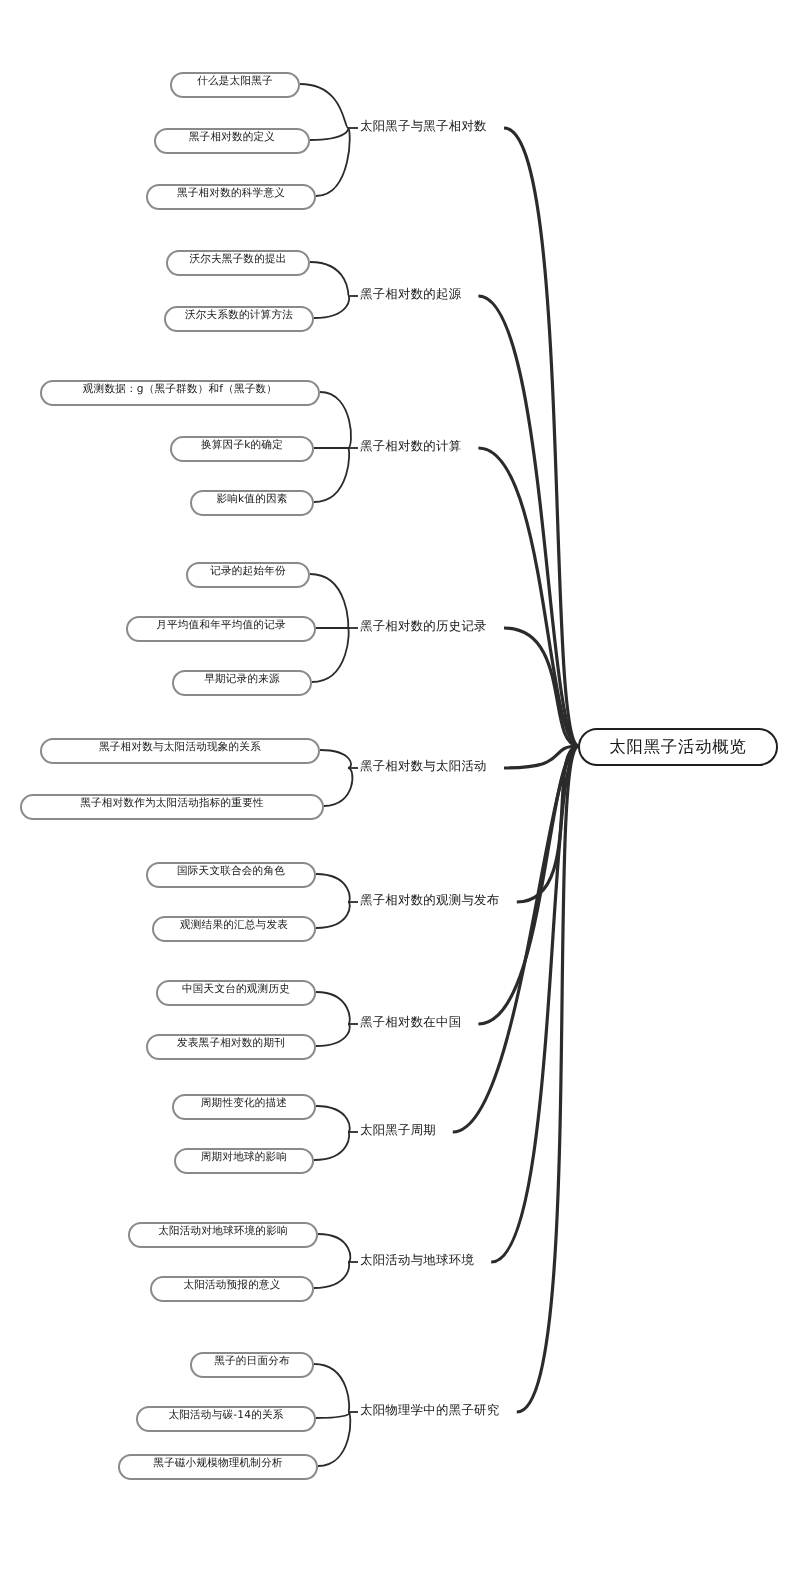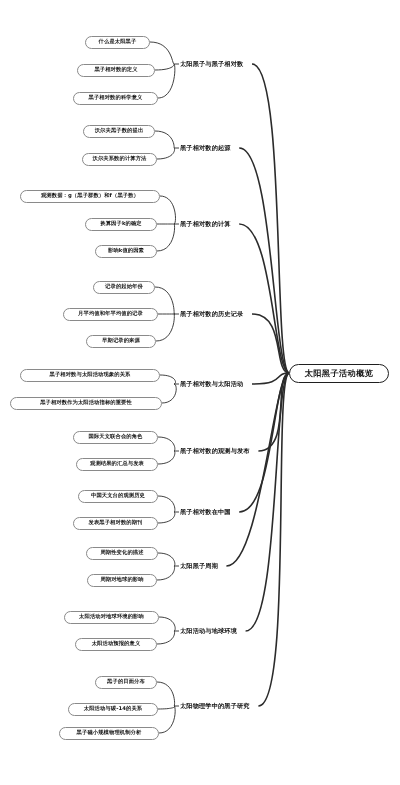--- a/index.html
+++ b/index.html
@@ -42,21 +42,20 @@
     border-radius: 9px;
     background: #ffffff;
     color: #151515;
     display: flex;
     align-items: center;
     justify-content: center;
     text-align: center;
     line-height: 1.05;
     white-space: nowrap;
     overflow: hidden;
-    font-weight: bold;
   }
   .node.leaf {
     font-size: 5.3px;
     height: 13px;
     letter-spacing: 0.1px;
   }
   .node.branch {
     border: none;
     background: transparent;
     font-size: 6.2px;

